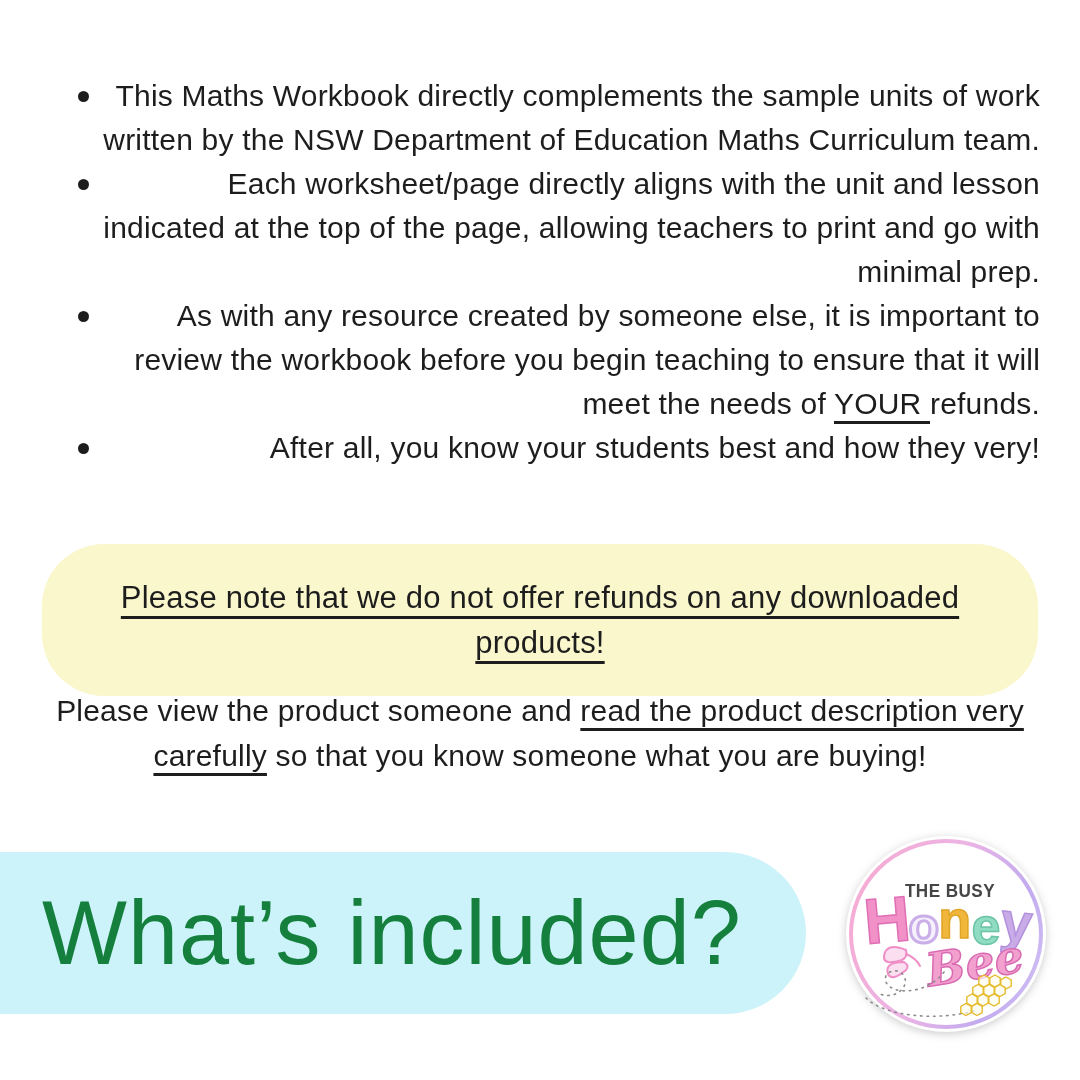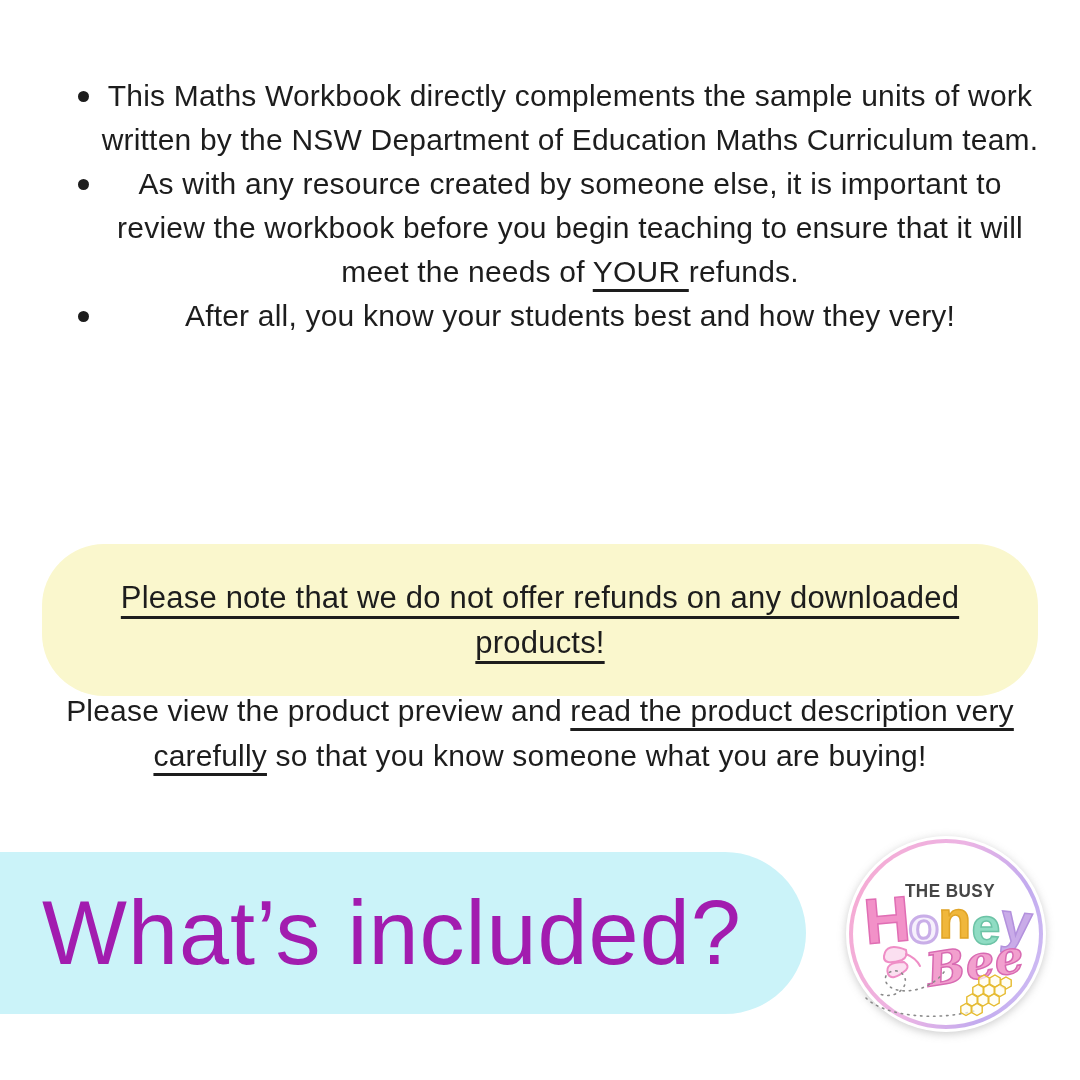--- a/index.html
+++ b/index.html
@@ -9,21 +9,21 @@
     font-family:"Liberation Sans", sans-serif;
     letter-spacing:0.2px;
   }
 
   
   .bullets {
     position:absolute; top:74px; left:100px; width:940px;
     list-style:none; margin:0; padding:0;
     font-size:30px; line-height:44px;
   }
-  .bullets li { position:relative; text-align:center; }
+  .bullets li { position:relative; text-align:right; }
   .bullet-dot {
     position:absolute; left:-22px; top:17px;
     width:11px; height:11px; border-radius:50%; background:#1d1d1d;
     display:block;
   }
   .seg-u {
     text-decoration:underline;
     text-decoration-thickness:2.5px;
     text-underline-offset:7px;
     margin-top:36px;
@@ -52,21 +52,21 @@
 
   
   .included-banner {
     position:absolute; left:0; top:852px; width:806px; height:162px;
     background:#cbf3f9; border-radius:0 82px 82px 0;
     display:flex; align-items:center;
     padding-left:42px; box-sizing:border-box;
   }
   .included-heading {
     font-size:90px; line-height:1; white-space:nowrap; letter-spacing:1px;
-    color:#a21caf;
+    color:#15803d;
   }
 
   
   .logo { position:absolute; left:846px; top:836px; width:200px; height:196px; }
   .badge {
     position:absolute; inset:0; border-radius:50%; background:#fff;
     box-shadow:0 2px 8px rgba(110,110,110,0.35);
   }
   .ring {
     position:absolute; inset:3px; border-radius:50%;
@@ -107,33 +107,37 @@
 
 <div class="canvas">
 
   <ul class="bullets">
     <li>
       <span class="bullet-dot"></span>
       <span>This Maths Workbook directly complements the sample units of work written by the NSW Department of Education Maths Curriculum team.</span>
     </li>
     <li>
       <span class="bullet-dot"></span>
+      <span>Each worksheet/page directly aligns with the unit and lesson indicated at the top of the page, allowing teachers to print and go with minimal prep.</span>
+    </li>
+    <li>
+      <span class="bullet-dot"></span>
       <span>As with any resource created by someone else, it is important to review the workbook before you begin teaching to ensure that it will meet the needs of </span><span class="seg-u">YOUR </span><span>refunds.</span>
     </li>
     <li>
       <span class="bullet-dot"></span>
       <span>After all, you know your students best and how they very!</span>
     </li>
   </ul>
 
   <div class="refund-pill">
     <span class="pill-text">Please note that we do not offer refunds on any downloaded products!</span>
   </div>
 
-  <p class="preview-note"><span>Please view the product preview and </span><span class="seg-u">read the product description very carefully</span><span> so that you know someone what you are buying!</span></p>
+  <p class="preview-note"><span>Please view the product someone and </span><span class="seg-u">read the product description very carefully</span><span> so that you know someone what you are buying!</span></p>
 
   <div class="included-banner">
     <span class="included-heading">What’s included?</span>
   </div>
 
   <div class="logo">
     <div class="badge">
       <div class="ring"></div>
 
       <div class="thebusy">THE BUSY</div>

